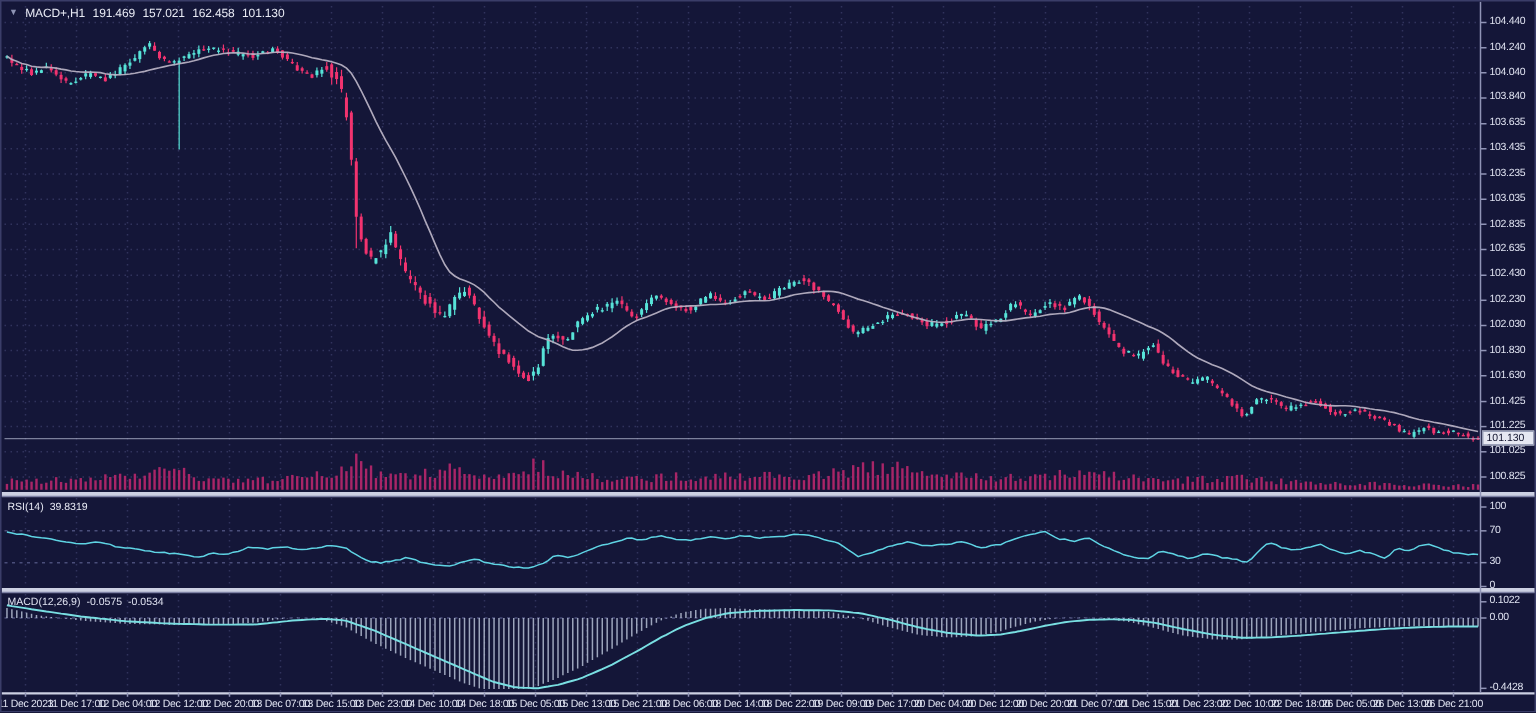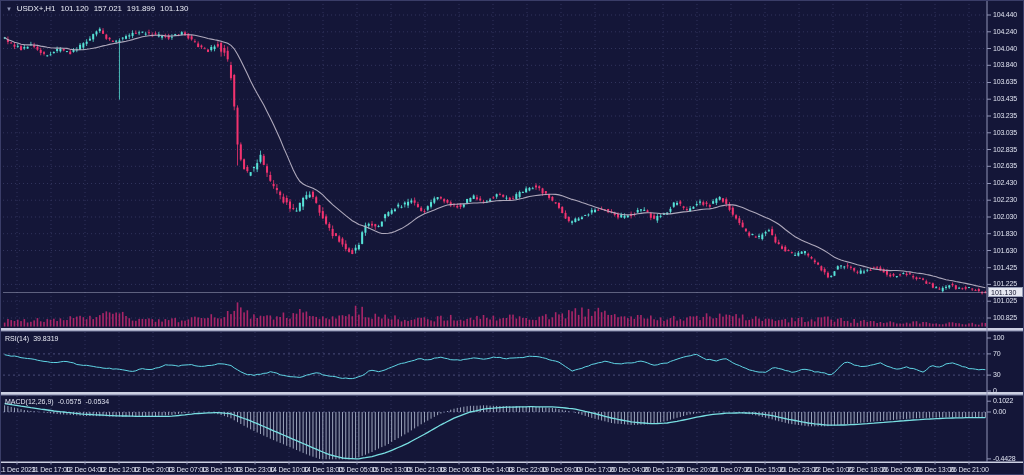--- a/index.html
+++ b/index.html
@@ -1340,24 +1340,24 @@
       <line x1="798" y1="461" x2="798" y2="463.5" stroke="#9094b6" stroke-width="1"></line>
       <line x1="832" y1="461" x2="832" y2="463.5" stroke="#9094b6" stroke-width="1"></line>
       <line x1="866" y1="461" x2="866" y2="463.5" stroke="#9094b6" stroke-width="1"></line>
       <line x1="900" y1="461" x2="900" y2="463.5" stroke="#9094b6" stroke-width="1"></line>
       <line x1="934" y1="461" x2="934" y2="463.5" stroke="#9094b6" stroke-width="1"></line>
       <line x1="968" y1="461" x2="968" y2="463.5" stroke="#9094b6" stroke-width="1"></line>
     </svg>
 
   <div id="title-bar">
     <span id="dd-icon">▼</span>
-    <span>USDX+,H1</span>
-    <span>101.120</span>
+    <span>MACD+,H1</span>
+    <span>191.469</span>
     <span>157.021</span>
-    <span>191.899</span>
+    <span>162.458</span>
     <span>101.130</span>
   </div>
 
   <div id="rsi-lb">
     <span>RSI(14)</span>
     <span>39.8319</span>
   </div>
 
   <div id="macd-lb">
     <span>MACD(12,26,9)</span>

